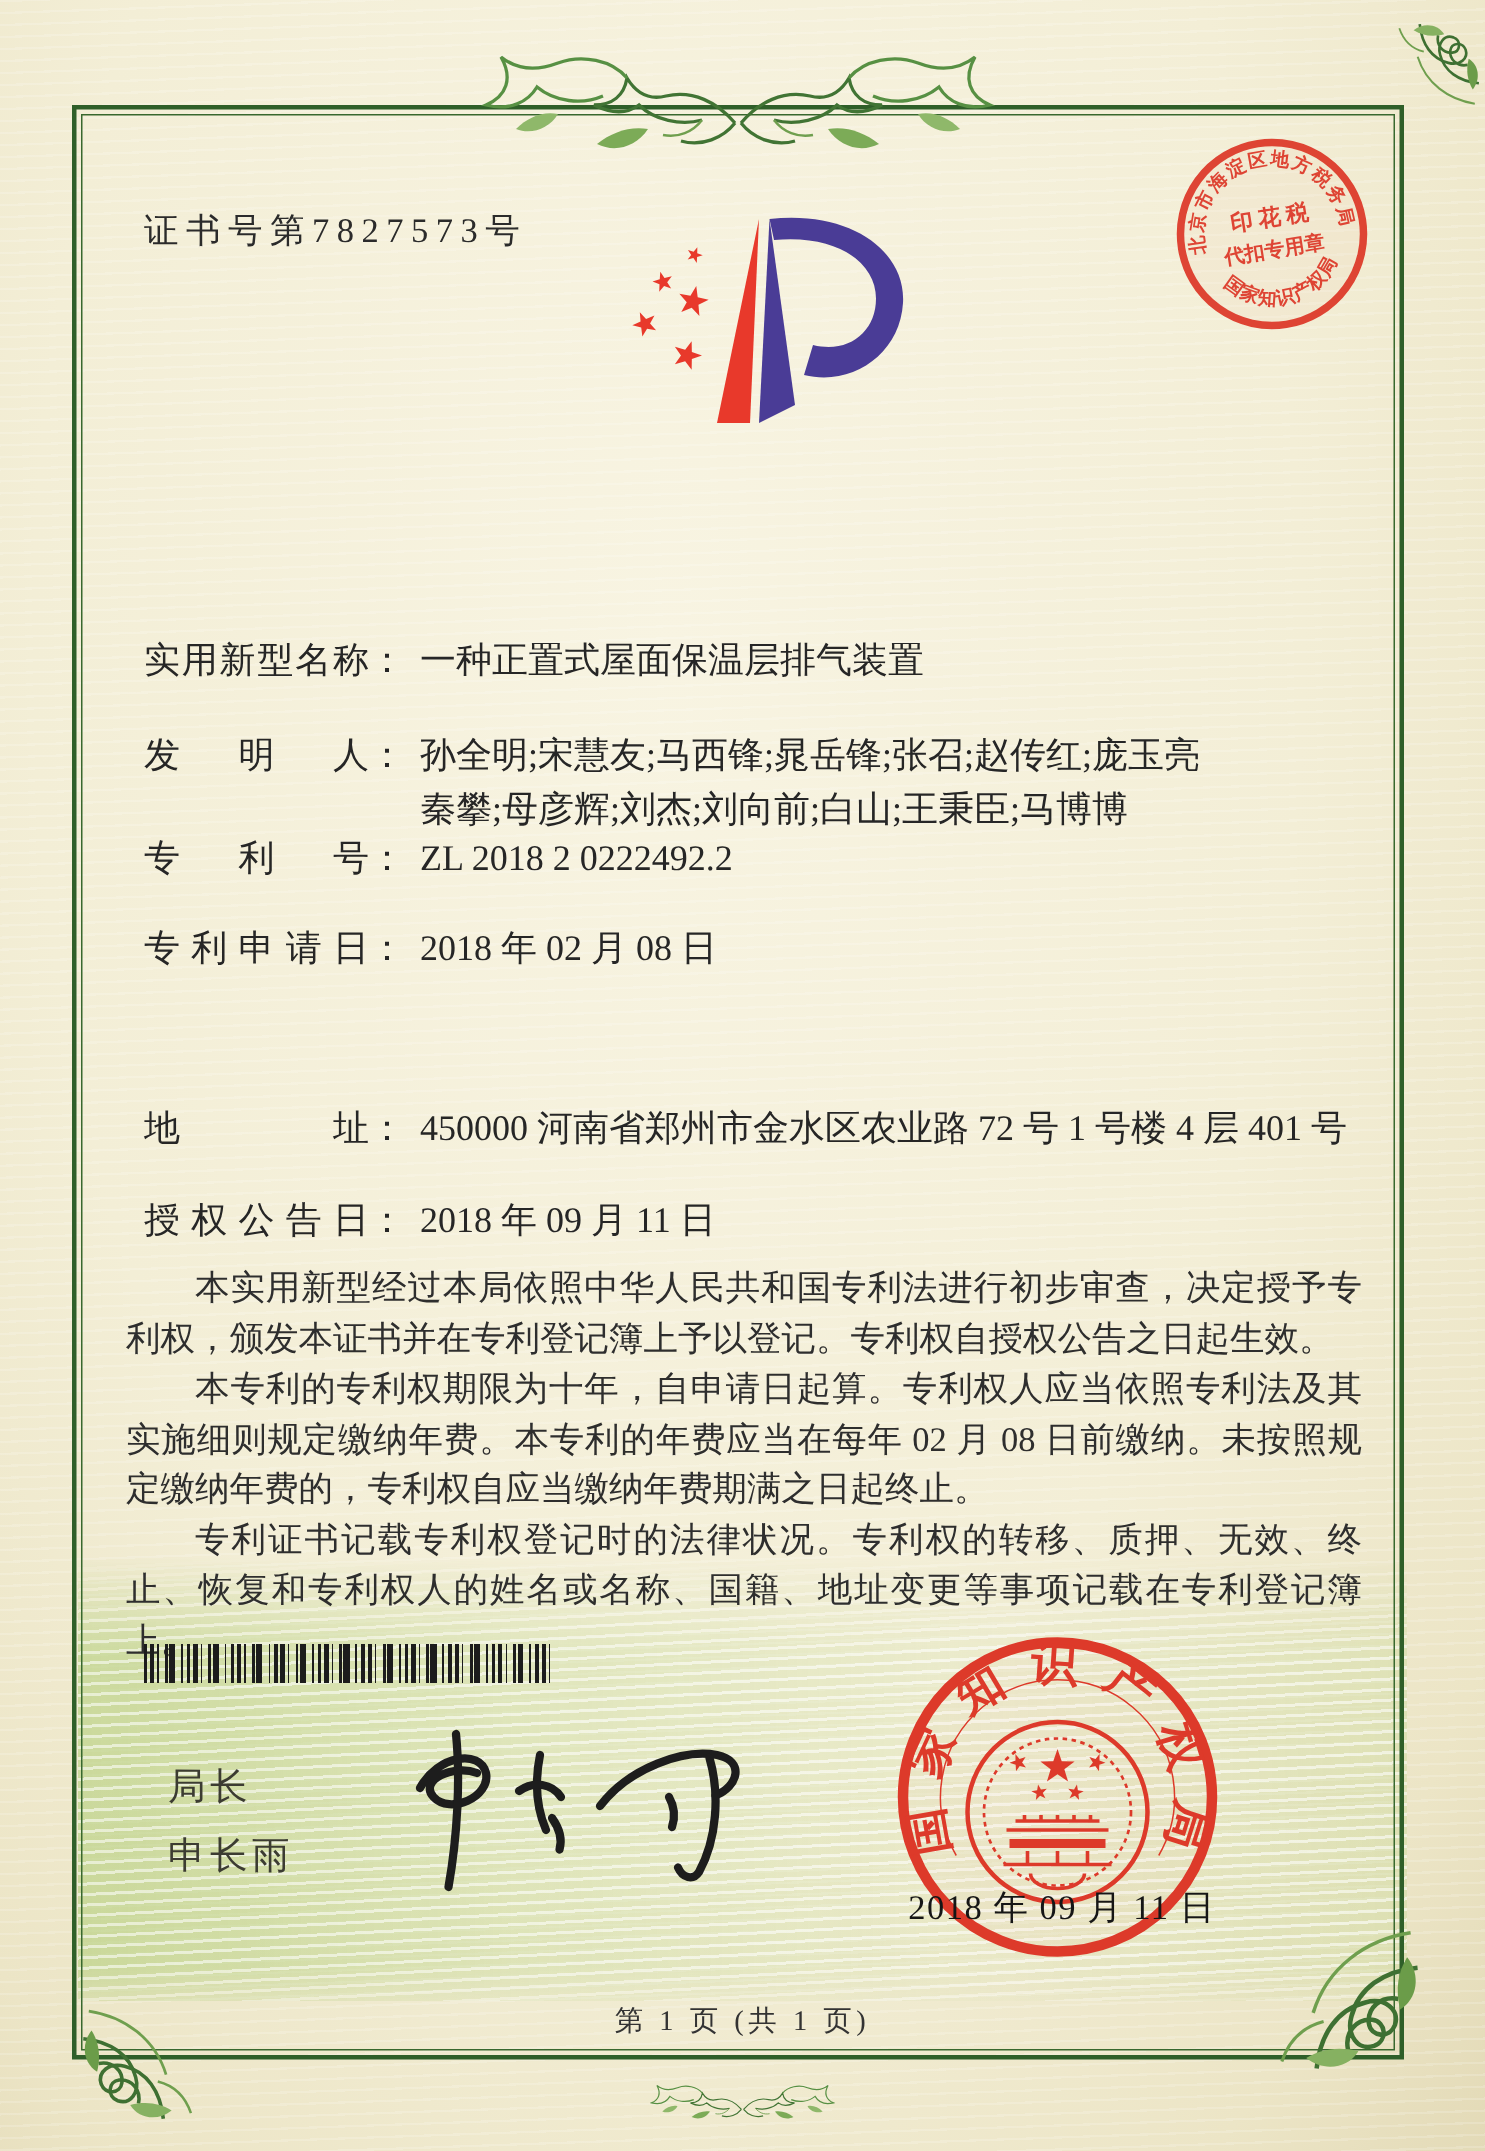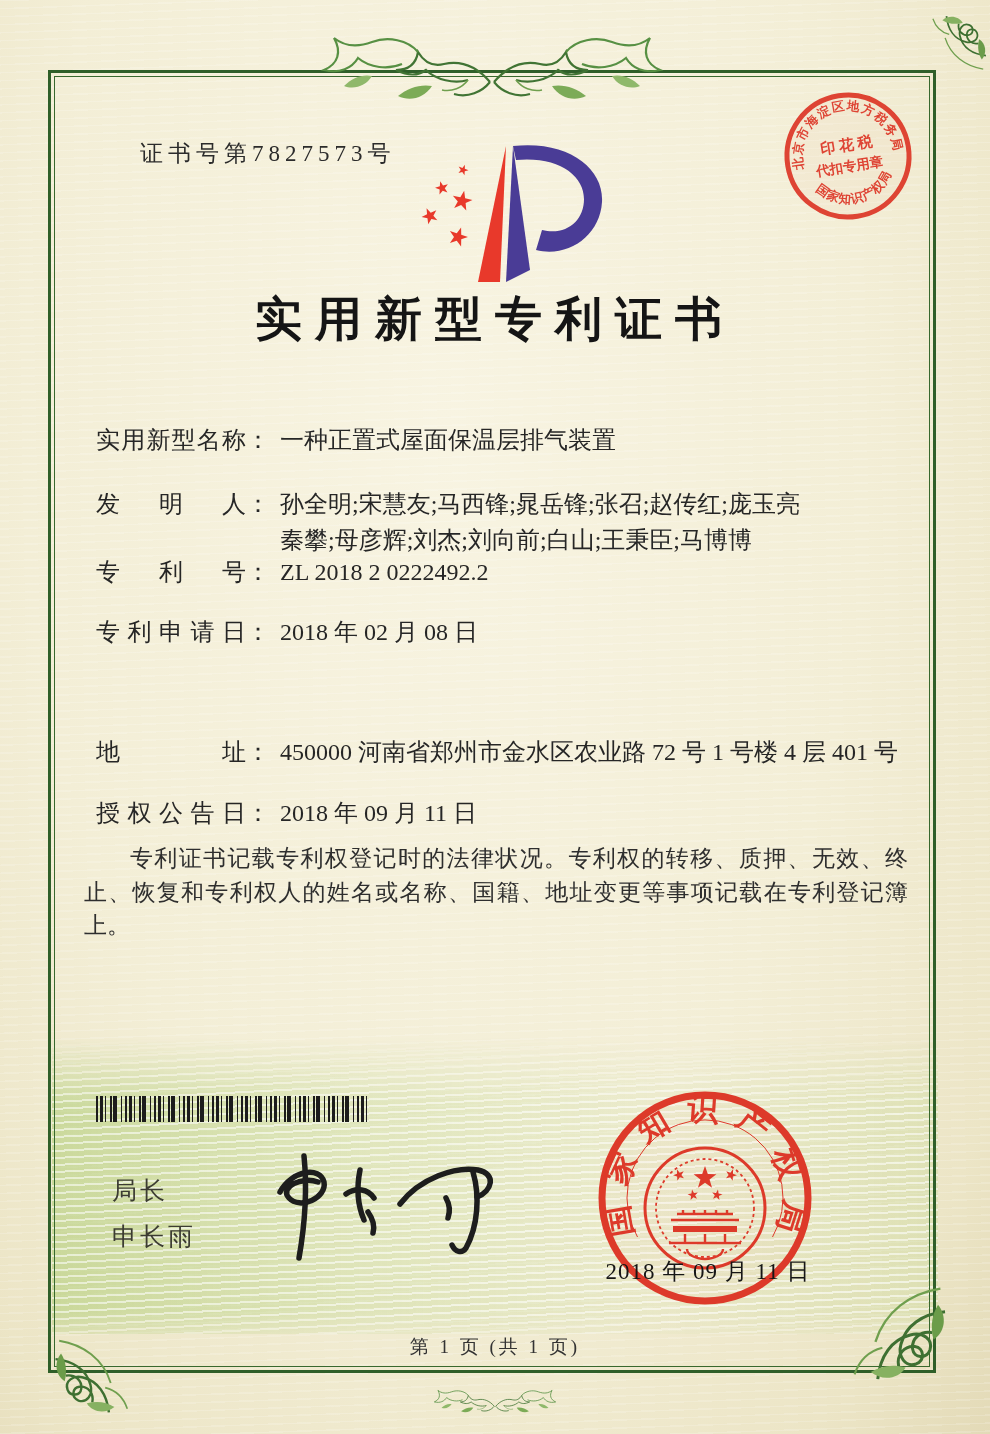--- a/index.html
+++ b/index.html
@@ -24,21 +24,21 @@
     -webkit-mask-image:linear-gradient(180deg, transparent 0, #000 22%, #000 92%, rgba(0,0,0,.5) 100%);
     mask-image:linear-gradient(180deg, transparent 0, #000 22%, #000 92%, rgba(0,0,0,.5) 100%);
   }
   .border-frame{
     position:absolute;left:48px;top:70px;width:888px;height:1303px;
     border:3.5px solid #2f5f29;box-sizing:border-box;
   }
   .border-frame::after{
     content:"";position:absolute;inset:3px;border:1.5px solid #38682e;
   }
-  .cert-no{position:absolute;left:96px;top:138px;font-size:23px;letter-spacing:5px;color:#2b2b2b;margin-left:44px;}
+  .cert-no{position:absolute;left:96px;top:138px;font-size:23px;letter-spacing:5px;color:#2b2b2b;}
   .title{position:absolute;left:0;top:288px;width:100%;text-align:center;
     font-size:47px;font-weight:bold;letter-spacing:13px;color:#151515;}
   .frow{position:absolute;left:96px;font-size:24px;color:#262626;white-space:nowrap;}
   .flabel{display:inline-block;width:150px;text-align:justify;text-align-last:justify;text-justify:distribute;}
   .flabel-sm{display:inline-block;width:128px;text-align:justify;text-align-last:justify;}
   .fcolon{padding-right:10px;}
   .line2{padding-left:184px;}
   .inv{line-height:36px;}
   .paras{position:absolute;left:84px;top:842px;width:824px;font-size:23px;line-height:33.5px;
     text-align:justify;color:#2e2e2e;}
@@ -135,21 +135,20 @@
     <text font-size="12.5" font-weight="bold" fill="#dd3a2a" letter-spacing="1.5">
       <textPath href="#taxArcTop" startOffset="2">北京市海淀区地方税务局</textPath>
     </text>
     <text font-size="12.5" font-weight="bold" fill="#dd3a2a" letter-spacing="0.5">
       <textPath href="#taxArcBottom" startOffset="2">国家知识产权局</textPath>
     </text>
     <text x="70" y="64" text-anchor="middle" font-size="15" font-weight="bold" fill="#dd3a2a">印 花 税</text>
     <text x="70" y="85" text-anchor="middle" font-size="13.5" font-weight="bold" fill="#dd3a2a">代扣专用章</text>
   </svg>
 
-  <div class="title">实用新型专利证书</div>
 
   <div class="frow" style="top:424px">
     <span class="flabel">实用新型名称</span><span class="fcolon">：</span><span>一种正置式屋面保温层排气装置</span>
   </div>
 
   <div class="frow inv" style="top:486px">
     <div><span class="flabel">发明人</span><span class="fcolon">：</span><span>孙全明;宋慧友;马西锋;晁岳锋;张召;赵传红;庞玉亮</span></div>
     <div class="line2">秦攀;母彦辉;刘杰;刘向前;白山;王秉臣;马博博</div>
   </div>
 
@@ -164,20 +163,22 @@
 
   <div class="frow" style="top:736px">
     <span class="flabel">地址</span><span class="fcolon">：</span><span>450000 河南省郑州市金水区农业路 72 号 1 号楼 4 层 401 号</span>
   </div>
 
   <div class="frow" style="top:797px">
     <span class="flabel">授权公告日</span><span class="fcolon">：</span><span>2018 年 09 月 11 日</span>
   </div>
 
   <div class="paras">
+    <p>本实用新型经过本局依照中华人民共和国专利法进行初步审查，决定授予专利权，颁发本证书并在专利登记簿上予以登记。专利权自授权公告之日起生效。</p>
+    <p>本专利的专利权期限为十年，自申请日起算。专利权人应当依照专利法及其实施细则规定缴纳年费。本专利的年费应当在每年 02 月 08 日前缴纳。未按照规定缴纳年费的，专利权自应当缴纳年费期满之日起终止。</p>
     <p>专利证书记载专利权登记时的法律状况。专利权的转移、质押、无效、终止、恢复和专利权人的姓名或名称、国籍、地址变更等事项记载在专利登记簿上。</p>
   </div>
 
   <div class="barcode"></div>
 
   <div class="signoff-title">局长</div>
   <div class="signoff-name">申长雨</div>
 
   <svg class="sig-svg" width="260" height="120" viewBox="0 0 260 120">
     <g fill="none" stroke="#1d1d1d" stroke-width="5.5" stroke-linecap="round" stroke-linejoin="round">

